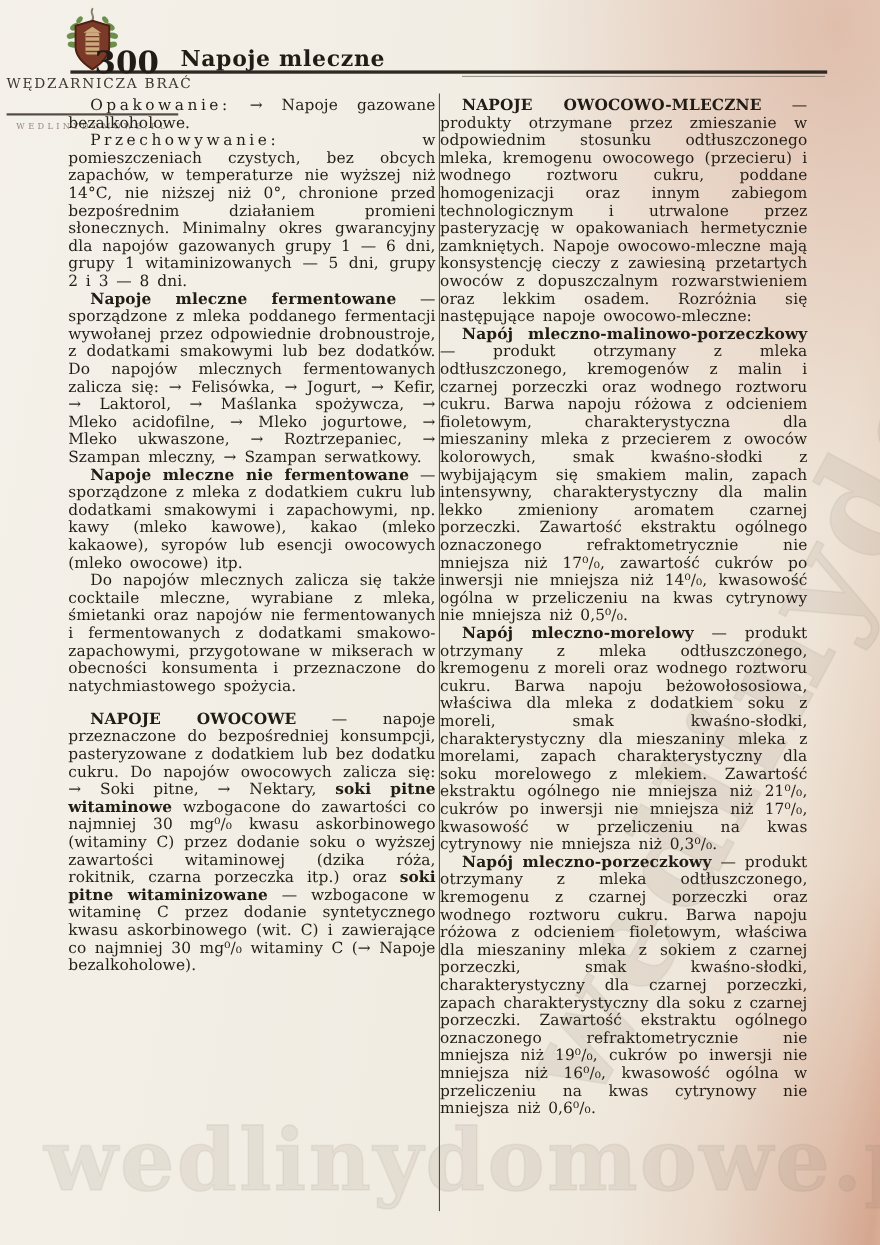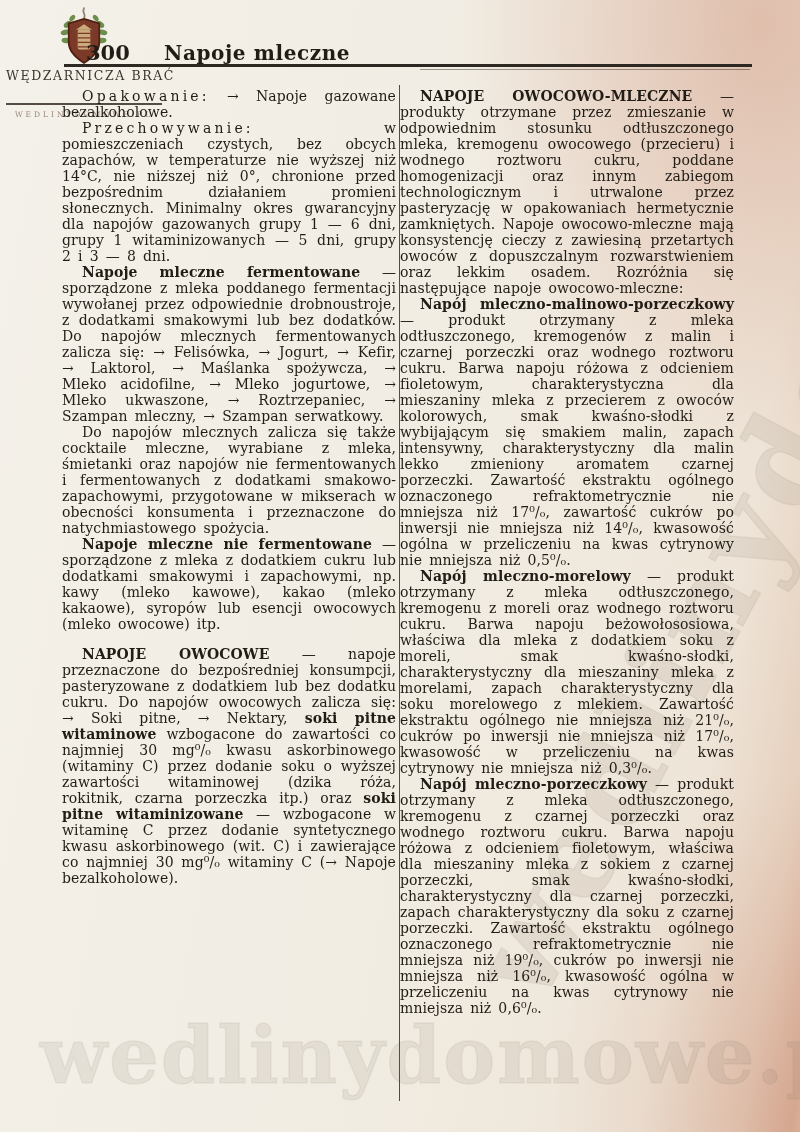--- a/index.html
+++ b/index.html
@@ -13,21 +13,21 @@
     color:#211d16;
   }
   
   .brand{position:absolute;left:6px;top:6px;width:156px;text-align:center;z-index:2;}
   .brand svg{display:block;margin:0 auto;}
   .brand-name{
     font-size:12.5px;letter-spacing:1.6px;color:#3d372e;white-space:nowrap;
     padding-bottom:20px;border-bottom:2px solid #544c42;margin-top:2px;
   }
   .brand-site{font-size:7.5px;letter-spacing:3px;color:#9b897c;margin-top:5px;white-space:nowrap;}
-  .page-number{position:absolute;left:86px;top:40px;font-size:21px;font-weight:bold;z-index:3;}
+  .page-number{position:absolute;left:86px;top:40px;font-size:28px;font-weight:bold;z-index:3;}
   .page-title{position:absolute;left:164px;top:41px;font-size:20px;font-weight:bold;letter-spacing:0.6px;z-index:3;}
   .header-rule{position:absolute;left:64px;top:64px;width:688px;height:3px;background:#2d2822;z-index:1;}
   .header-rule-echo{position:absolute;left:420px;top:69px;width:330px;height:1px;background:rgba(45,40,34,0.45);z-index:1;}
   
   .col{
     position:absolute;top:88px;width:334px;text-align:justify;
     font-size:14px;line-height:16px;word-spacing:2.5px;letter-spacing:0.1px;
     hyphens:auto;z-index:2;
   }
   .col-left{left:62px;}
@@ -82,22 +82,22 @@
   <div class="page-title">Napoje mleczne</div>
   <div class="header-rule"></div>
   <div class="header-rule-echo"></div>
 
   <div class="divider"></div>
 
   <div class="col col-left">
       <p class="para indent"><span class="sp">Opakowanie:</span><span> → Napoje gazowane bezalkoholowe.</span></p>
       <p class="para indent"><span class="sp">Przechowywanie:</span><span> w pomieszczeniach czystych, bez obcych zapachów, w temperaturze nie wyższej niż 14°C, nie niższej niż 0°, chronione przed bezpośrednim działaniem promieni słonecznych. Minimalny okres gwarancyjny dla napojów gazowanych grupy 1 — 6 dni, grupy 1 witaminizowanych — 5 dni, grupy 2 i 3 — 8 dni.</span></p>
       <p class="para indent"><span class="b">Napoje mleczne fermentowane</span><span> — sporządzone z mleka poddanego fermentacji wywołanej przez odpowiednie drobnoustroje, z dodatkami smakowymi lub bez dodatków. Do napojów mlecznych fermentowanych zalicza się: → Felisówka, → Jogurt, → Kefir, → Laktorol, → Maślanka spożywcza, → Mleko acidofilne, → Mleko jogurtowe, → Mleko ukwaszone, → Roztrzepaniec, → Szampan mleczny, → Szampan serwatkowy.</span></p>
+      <p class="para indent"><span class="b">Napoje mleczne nie fermentowane</span><span> — sporządzone z mleka z dodatkiem cukru lub dodatkami smakowymi i zapachowymi, np. kawy (mleko kawowe), kakao (mleko kakaowe), syropów lub esencji owocowych (mleko owocowe) itp.</span></p>
       <p class="para indent"><span>Do napojów mlecznych zalicza się także cocktaile mleczne, wyrabiane z mleka, śmietanki oraz napojów nie fermentowanych i fermentowanych z dodatkami smakowo-zapachowymi, przygotowane w mikserach w obecności konsumenta i przeznaczone do natychmiastowego spożycia.</span></p>
-      <p class="para indent"><span class="b">Napoje mleczne nie fermentowane</span><span> — sporządzone z mleka z dodatkiem cukru lub dodatkami smakowymi i zapachowymi, np. kawy (mleko kawowe), kakao (mleko kakaowe), syropów lub esencji owocowych (mleko owocowe) itp.</span></p>
       <p class="para indent gap"><span class="b">NAPOJE OWOCOWE</span><span> — napoje przeznaczone do bezpośredniej konsumpcji, pasteryzowane z dodatkiem lub bez dodatku cukru. Do napojów owocowych zalicza się: → Soki pitne, → Nektary, </span><span class="b">soki pitne witaminowe</span><span> wzbogacone do zawartości co najmniej 30 mg⁰/₀ kwasu askorbinowego (witaminy C) przez dodanie soku o wyższej zawartości witaminowej (dzika róża, rokitnik, czarna porzeczka itp.) oraz </span><span class="b">soki pitne witaminizowane</span><span> — wzbogacone w witaminę C przez dodanie syntetycznego kwasu askorbinowego (wit. C) i zawierające co najmniej 30 mg⁰/₀ witaminy C (→ Napoje bezalkoholowe).</span></p>
     </div>
   <div class="col col-right">
       <p class="para indent"><span class="b">NAPOJE OWOCOWO-MLECZNE</span><span> — produkty otrzymane przez zmieszanie w odpowiednim stosunku odtłuszczonego mleka, kremogenu owocowego (przecieru) i wodnego roztworu cukru, poddane homogenizacji oraz innym zabiegom technologicznym i utrwalone przez pasteryzację w opakowaniach hermetycznie zamkniętych. Napoje owocowo-mleczne mają konsystencję cieczy z zawiesiną przetartych owoców z dopuszczalnym rozwarstwieniem oraz lekkim osadem. Rozróżnia się następujące napoje owocowo-mleczne:</span></p>
       <p class="para indent"><span class="b">Napój mleczno-malinowo-porzeczkowy</span><span> — produkt otrzymany z mleka odtłuszczonego, kremogenów z malin i czarnej porzeczki oraz wodnego roztworu cukru. Barwa napoju różowa z odcieniem fioletowym, charakterystyczna dla mieszaniny mleka z przecierem z owoców kolorowych, smak kwaśno-słodki z wybijającym się smakiem malin, zapach intensywny, charakterystyczny dla malin lekko zmieniony aromatem czarnej porzeczki. Zawartość ekstraktu ogólnego oznaczonego refraktometrycznie nie mniejsza niż 17⁰/₀, zawartość cukrów po inwersji nie mniejsza niż 14⁰/₀, kwasowość ogólna w przeliczeniu na kwas cytrynowy nie mniejsza niż 0,5⁰/₀.</span></p>
       <p class="para indent"><span class="b">Napój mleczno-morelowy</span><span> — produkt otrzymany z mleka odtłuszczonego, kremogenu z moreli oraz wodnego roztworu cukru. Barwa napoju beżowołososiowa, właściwa dla mleka z dodatkiem soku z moreli, smak kwaśno-słodki, charakterystyczny dla mieszaniny mleka z morelami, zapach charakterystyczny dla soku morelowego z mlekiem. Zawartość ekstraktu ogólnego nie mniejsza niż 21⁰/₀, cukrów po inwersji nie mniejsza niż 17⁰/₀, kwasowość w przeliczeniu na kwas cytrynowy nie mniejsza niż 0,3⁰/₀.</span></p>
       <p class="para indent"><span class="b">Napój mleczno-porzeczkowy</span><span> — produkt otrzymany z mleka odtłuszczonego, kremogenu z czarnej porzeczki oraz wodnego roztworu cukru. Barwa napoju różowa z odcieniem fioletowym, właściwa dla mieszaniny mleka z sokiem z czarnej porzeczki, smak kwaśno-słodki, charakterystyczny dla czarnej porzeczki, zapach charakterystyczny dla soku z czarnej porzeczki. Zawartość ekstraktu ogólnego oznaczonego refraktometrycznie nie mniejsza niż 19⁰/₀, cukrów po inwersji nie mniejsza niż 16⁰/₀, kwasowość ogólna w przeliczeniu na kwas cytrynowy nie mniejsza niż 0,6⁰/₀.</span></p>
     </div>
 
 </div>

